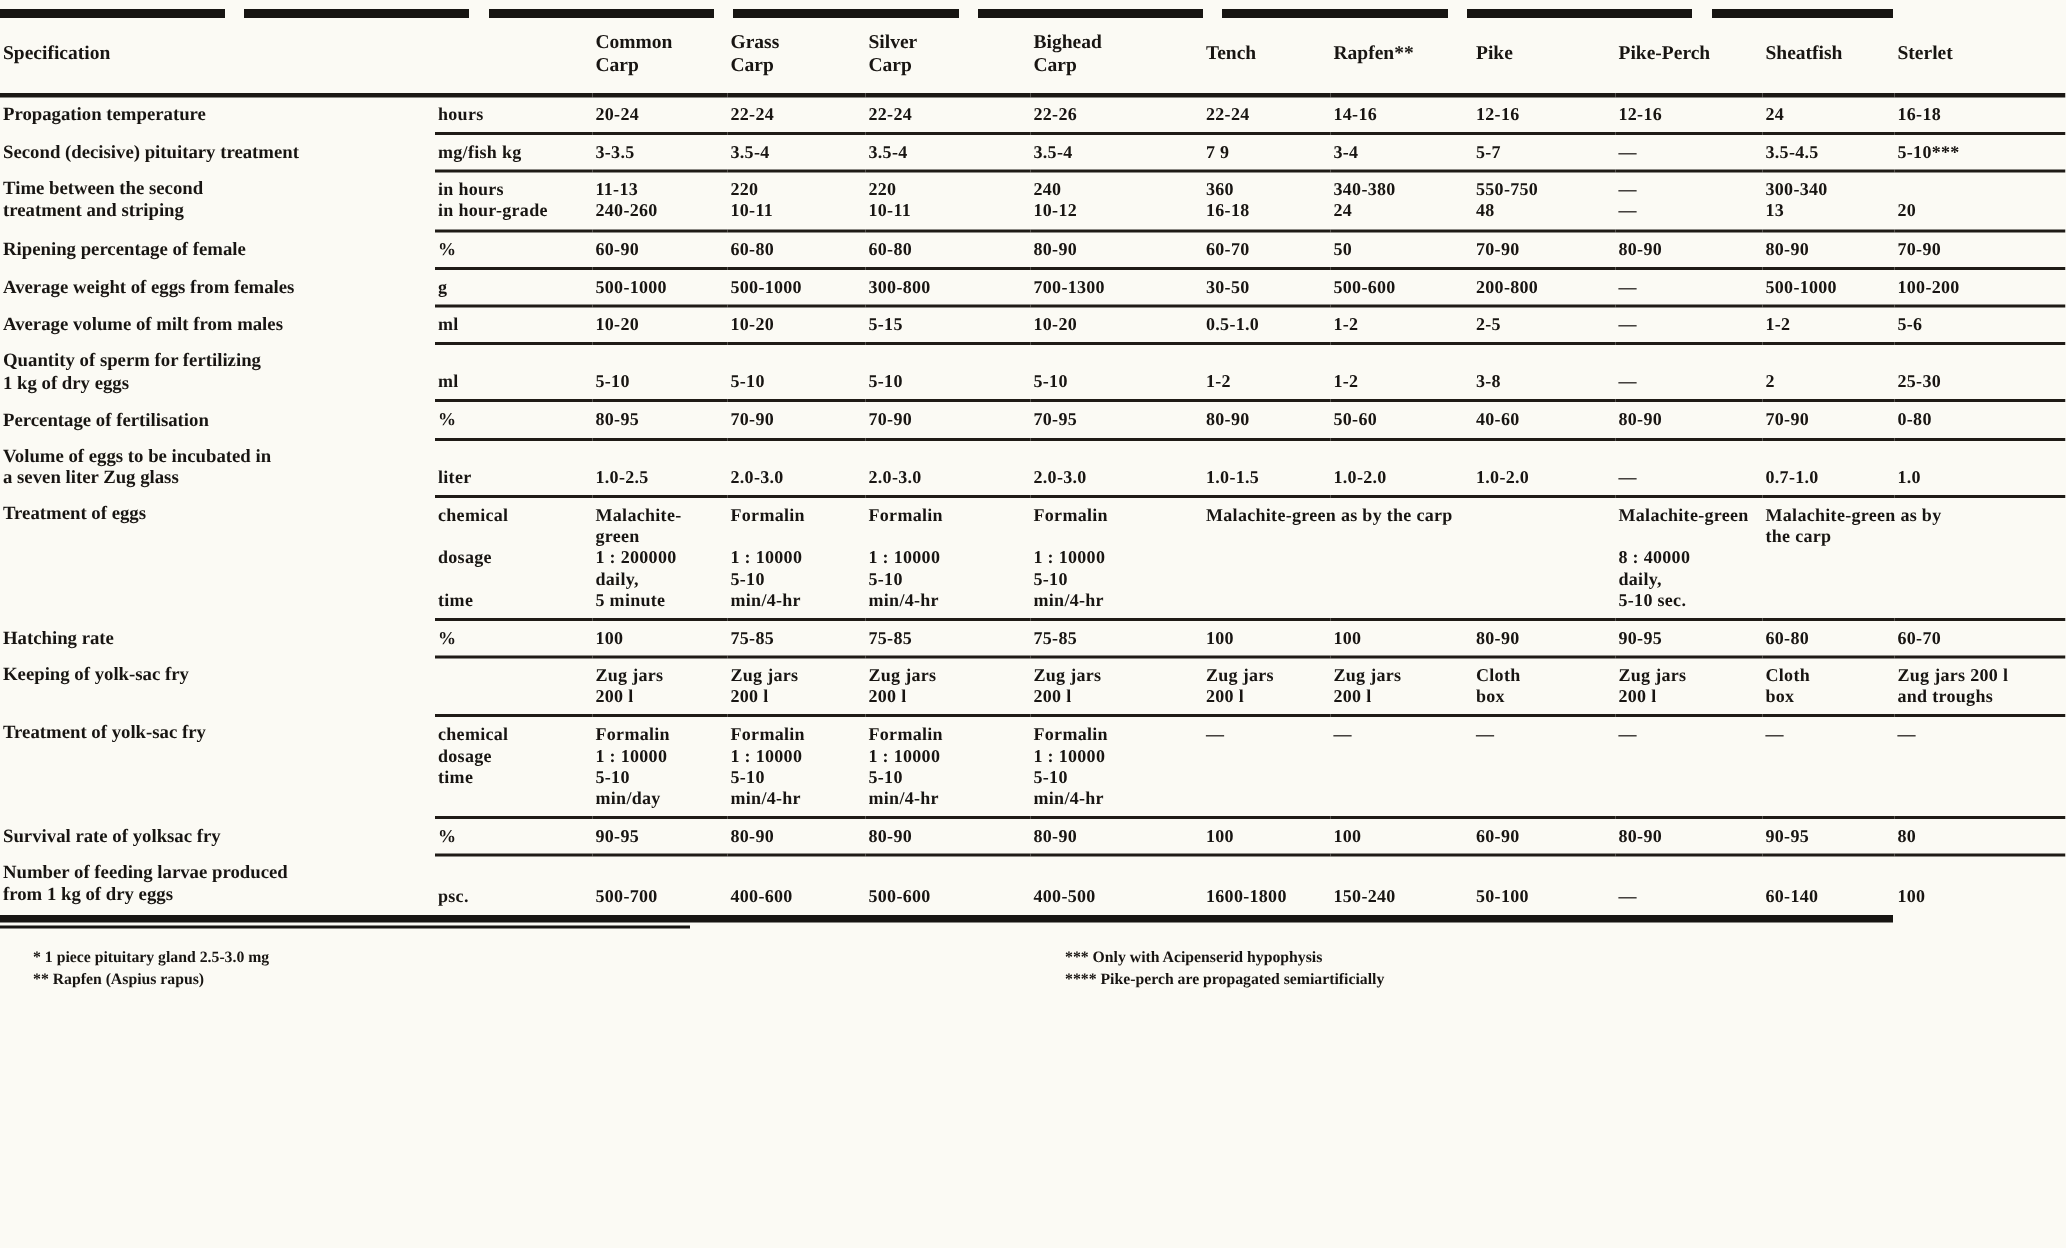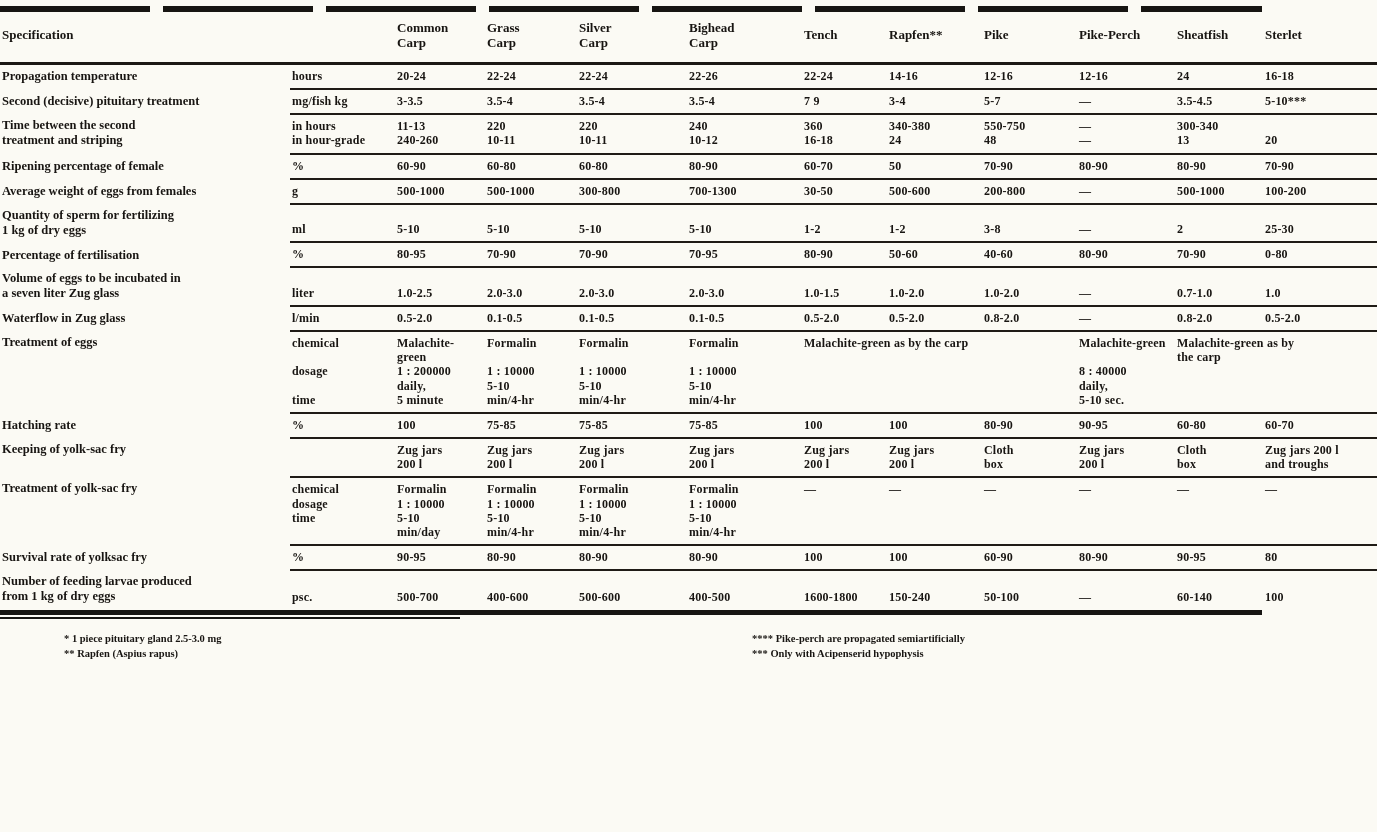--- a/index.html
+++ b/index.html
@@ -27,21 +27,21 @@
   tbody td.spec{
     border-top:none;font-weight:bold;font-size:12.5px;letter-spacing:0;
   }
   tbody tr:first-child td{border-top:none;}
   tr.vbottom td{vertical-align:bottom;}
   tr.vtop td{vertical-align:top;}
   tr.vbottom td.spec,tr.vtop td.spec{vertical-align:bottom;margin-top:16px;}
   tr.vtop td.spec{vertical-align:top;}
   .rule-bottom{height:5px;background:#171512;margin-top:1px;}
   .rule-bottom2{height:2px;background:#171512;margin-top:2px;width:460px;}
-  .footnotes{display:flex;margin-top:12px;font-size:10.5px;font-weight:bold;line-height:1.45;padding-left:42px;}
+  .footnotes{display:flex;margin-top:12px;font-size:10.5px;font-weight:bold;line-height:1.45;}
   .fn-left{flex:0 0 710px;padding-left:22px;box-sizing:border-box;}
   .fn-right{flex:1;}
 </style>
 </head>
 <body>
 
 <div class="sheet">
   <div class="rule-top"></div>
 
   <table>
@@ -156,20 +156,34 @@
           <td>300-800</td>
           <td>700-1300</td>
           <td>30-50</td>
           <td>500-600</td>
           <td>200-800</td>
           <td>—</td>
           <td>500-1000</td>
           <td>100-200</td>
         </tr>
         <tr class="vbottom">
+          <td class="spec">Average volume of milt from males</td>
+          <td>ml</td>
+          <td>10-20</td>
+          <td>10-20</td>
+          <td>5-15</td>
+          <td>10-20</td>
+          <td>0.5-1.0</td>
+          <td>1-2</td>
+          <td>2-5</td>
+          <td>—</td>
+          <td>1-2</td>
+          <td>5-6</td>
+        </tr>
+        <tr class="vbottom">
           <td class="spec">Quantity of sperm for fertilizing
 1 kg of dry eggs</td>
           <td>ml</td>
           <td>5-10</td>
           <td>5-10</td>
           <td>5-10</td>
           <td>5-10</td>
           <td>1-2</td>
           <td>1-2</td>
           <td>3-8</td>
@@ -199,34 +213,20 @@
           <td>2.0-3.0</td>
           <td>2.0-3.0</td>
           <td>2.0-3.0</td>
           <td>1.0-1.5</td>
           <td>1.0-2.0</td>
           <td>1.0-2.0</td>
           <td>—</td>
           <td>0.7-1.0</td>
           <td>1.0</td>
         </tr>
-        <tr class="vbottom">
-          <td class="spec">Waterflow in Zug glass</td>
-          <td>l/min</td>
-          <td>0.5-2.0</td>
-          <td>0.1-0.5</td>
-          <td>0.1-0.5</td>
-          <td>0.1-0.5</td>
-          <td>0.5-2.0</td>
-          <td>0.5-2.0</td>
-          <td>0.8-2.0</td>
-          <td>—</td>
-          <td>0.8-2.0</td>
-          <td>0.5-2.0</td>
-        </tr>
         <tr class="vtop">
           <td class="spec">Treatment of eggs</td>
           <td>chemical
 
 dosage
 
 time</td>
           <td>Malachite-
 green
 1 : 200000
@@ -356,17 +356,17 @@
 
   <div class="rule-bottom"></div>
   <div class="rule-bottom2"></div>
 
   <div class="footnotes">
     <div class="fn-left">
       <div>* 1 piece pituitary gland 2.5-3.0 mg</div>
       <div>** Rapfen (Aspius rapus)</div>
     </div>
     <div class="fn-right">
+      <div>*** Only with Acipenserid hypophysis</div>
       <div>**** Pike-perch are propagated semiartificially</div>
-      <div>*** Only with Acipenserid hypophysis</div>
     </div>
   </div>
 </div>
 
 </body></html>

